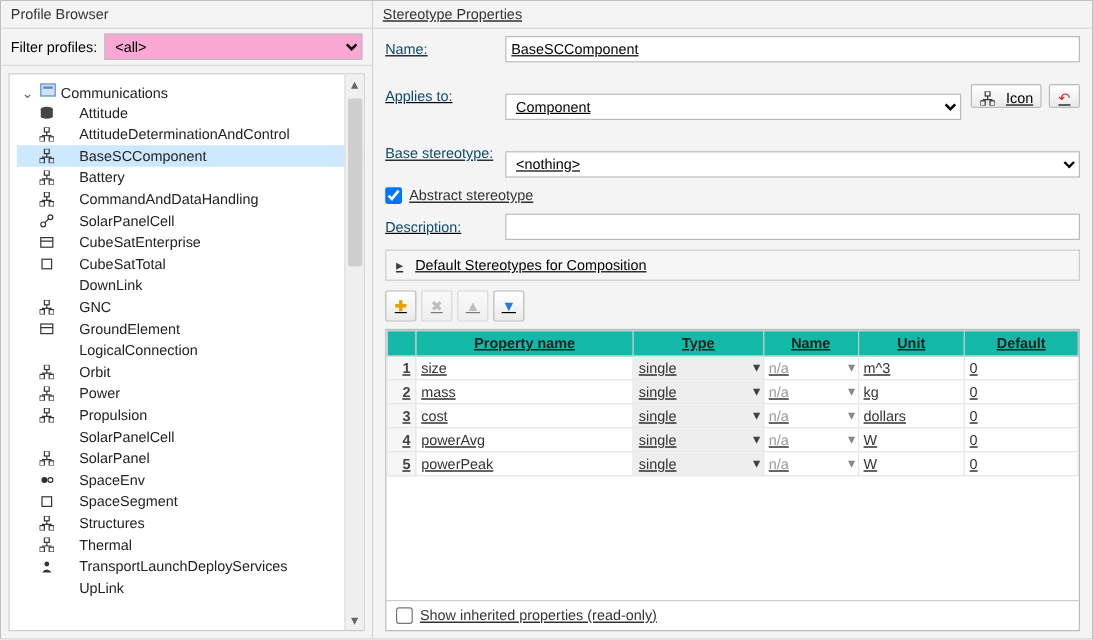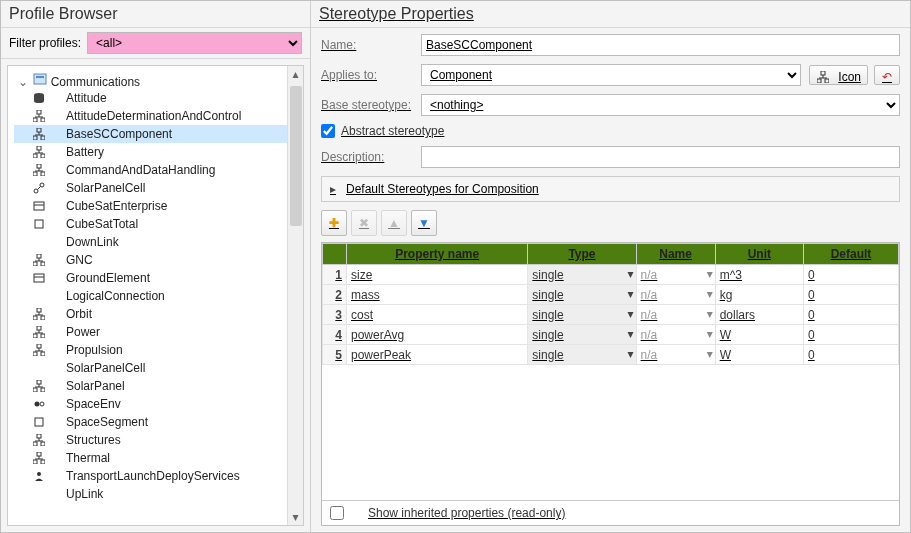--- a/index.html
+++ b/index.html
@@ -1,63 +1,63 @@
 <!DOCTYPE html>
 <html><head>
   <meta charset="utf-8">
   <style>
     * { box-sizing: border-box; margin: 0; padding: 0; font-family: "Segoe UI", Tahoma, sans-serif; font-size: 12px; }
     body { background: #f0f0f0; }
     .root { display: flex; width: 911px; height: 533px; background: #f0f0f0; border: 1px solid #c0c0c0; }
     .left-pane { width: 310px; display: flex; flex-direction: column; border-right: 1px solid #d0d0d0; background: #f4f4f4; }
     .right-pane { flex: 1; display: flex; flex-direction: column; background: #f4f4f4; text-decoration: underline; }
-    .pane-title { padding: 4px 8px; color: #333; font-size: 16px; border-bottom: 1px solid #d8d8d8; }
+    .pane-title { padding: 4px 8px; color: #333; font-size: 12px; border-bottom: 1px solid #d8d8d8; }
     .filter-row { display: flex; align-items: center; padding: 4px 8px; gap: 6px; border-bottom: 1px solid #d8d8d8; }
     .filter-row select { flex: 1; height: 22px; background: #f9a8d4; border: 1px solid #bbb; padding: 0 4px; }
     .tree-wrap { position: relative; flex: 1; overflow: hidden; background: #fff; margin: 6px; border: 1px solid #ccc; }
     .tree { overflow-y: auto; height: 100%; padding: 6px 0 6px 6px; }
     .tree-root { padding-left: 2px; }
     .tree-root .expand { display: inline-block; width: 14px; text-align: center; color: #666; cursor: pointer; }
     .tree-node { display: flex; align-items: center; height: 18px; padding-left: 18px; gap: 20px; white-space: nowrap; cursor: default; }
     .tree-node.selected { background: #cde8ff; }
     .ticon { width: 14px; height: 14px; display: inline-flex; align-items: center; justify-content: center; }
     .ticon svg { display: block; }
     .tree-label { color: #222; }
     .vscroll { position: absolute; top: 0; right: 0; bottom: 0; width: 16px; background: #f0f0f0; border-left: 1px solid #ddd; display: flex; flex-direction: column; justify-content: space-between; align-items: center; }
     .vscroll .arrow { width: 16px; height: 16px; display: flex; align-items: center; justify-content: center; cursor: pointer; color: #666; }
     .vscroll .track { flex: 1; width: 100%; position: relative; }
     .vscroll .thumb { position: absolute; left: 2px; width: 12px; height: 140px; top: 4px; background: #cfcfcf; border-radius: 2px; }
 
     .form { padding: 6px 10px; display: flex; flex-direction: column; gap: 8px; }
     .form-row { display: flex; align-items: center; gap: 8px; }
-    .form-row label { min-width: 92px; color: #737373; }
+    .form-row label { min-width: 92px; color: #0c4a6e; }
     .form-row input[type=text] { flex: 1; height: 22px; border: 1px solid #bbb; background: #fff; padding: 0 4px; }
-    .form-row select { flex: 1; height: 22px; border: 1px solid #bbb; background: #fff; padding: 0 4px; }
+    .form-row select { flex: 1; height: 22px; border: 1px solid #bbb; background: #fff; padding: 0 4px; margin-top: 18px; }
     .btn { height: 20px; min-width: 26px; background: linear-gradient(#fff,#eaeaea); border: 1px solid #bbb; display: inline-flex; align-items: flex-end; justify-content: center; border-radius: 2px; cursor: pointer; padding: 0 6px; gap: 8px; }
     .check-row { display: flex; align-items: center; gap: 6px; color: #333; }
     .check-row input { width: 14px; height: 14px; }
 
     .collapsible { border: 1px solid #ccc; background: #f6f6f6; padding: 5px 8px; display: flex; align-items: center; gap: 6px; cursor: pointer; }
     .collapsible .caret { color: #444; width: 10px; }
 
     .toolbar { display: flex; gap: 4px; padding: 0; }
     .tbtn { width: 26px; height: 26px; background: linear-gradient(#fff,#eaeaea); border: 1px solid #bbb; display: inline-flex; align-items: center; justify-content: center; border-radius: 2px; cursor: pointer; }
 
     .table-wrap { flex: 1; margin: 0 10px 6px 10px; border: 1px solid #bbb; background: #fff; display: flex; flex-direction: column; }
     table { border-collapse: collapse; width: 100%; }
-    th { background: #4d7c0f; text-align: center; font-weight: bold; border: 1px solid #ccc; padding: 3px; color: #222; }
+    th { background: #14b8a6; text-align: center; font-weight: bold; border: 1px solid #ccc; padding: 3px; color: #222; }
     th:first-child { width: 24px; }
     td { border: 1px solid #e4e4e4; padding: 1px 4px; height: 20px; color: #333; }
     td.rownum { text-align: right; background: #f6f6f6; font-weight: bold; color: #444; width: 24px; }
     td.type-cell { background: #eee; position: relative; padding-right: 18px; }
     td.type-cell .dd { position: absolute; right: 2px; top: 2px; color: #444; cursor: pointer; }
     td.name-cell { color: #999; position: relative; padding-right: 18px; }
     td.name-cell .dd { position: absolute; right: 2px; top: 2px; color: #888; cursor: pointer; }
     .table-fill { flex: 1; }
-    .table-footer { border-top: 1px solid #ccc; padding: 5px 8px; display: flex; align-items: flex-start; gap: 24px; color: #333; }
+    .table-footer { border-top: 1px solid #ccc; padding: 5px 8px; display: flex; align-items: flex-start; gap: 6px; color: #333; }
     .table-footer input { width: 14px; height: 14px; }
 
     .icon-btn-inline { display: flex; gap: 6px; }
   </style>
 </head>
 <body>
 
 <div class="root">
 
   <div class="left-pane">

